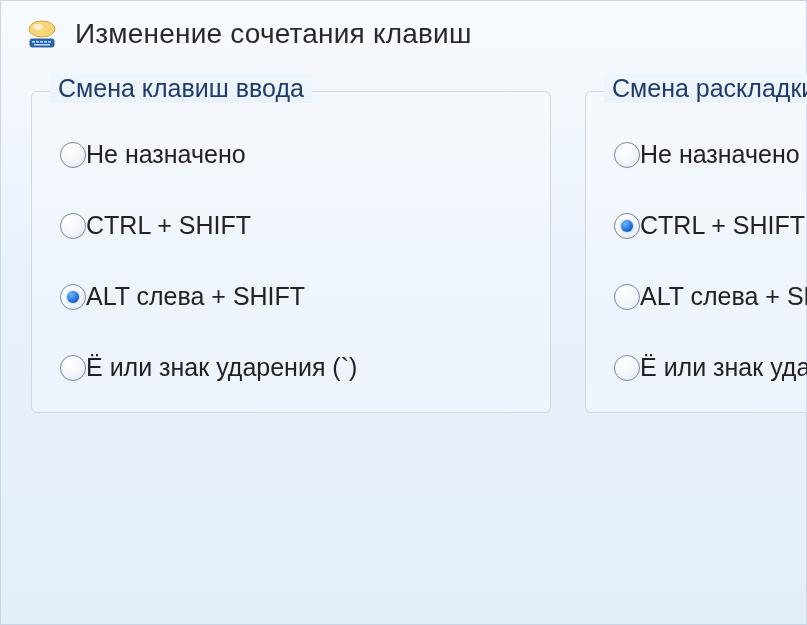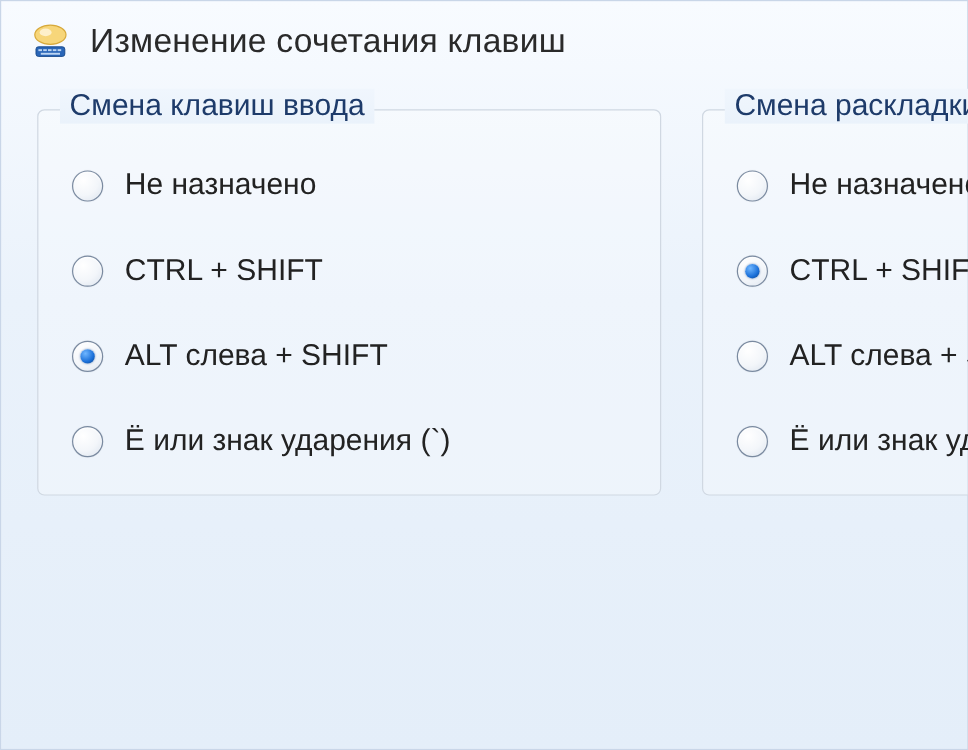--- a/index.html
+++ b/index.html
@@ -59,21 +59,20 @@
     background: linear-gradient(180deg, #f0f6fd, #eaf2fb);
   }
   .radio-list {
     display: flex;
     flex-direction: column;
     gap: 42px;
   }
   .radio-row {
     display: flex;
     align-items: center;
-    gap: 18px;
     cursor: pointer;
   }
   .radio-outer {
     width: 26px; height: 26px;
     border-radius: 50%;
     border: 1px solid #7a8aa0;
     background: radial-gradient(circle at 35% 30%, #ffffff 0%, #f3f6fa 55%, #dbe3ee 100%);
     box-shadow: inset 0 1px 2px rgba(255,255,255,0.9), 0 0 1px rgba(0,0,0,0.15);
     position: relative;
     flex: none;

